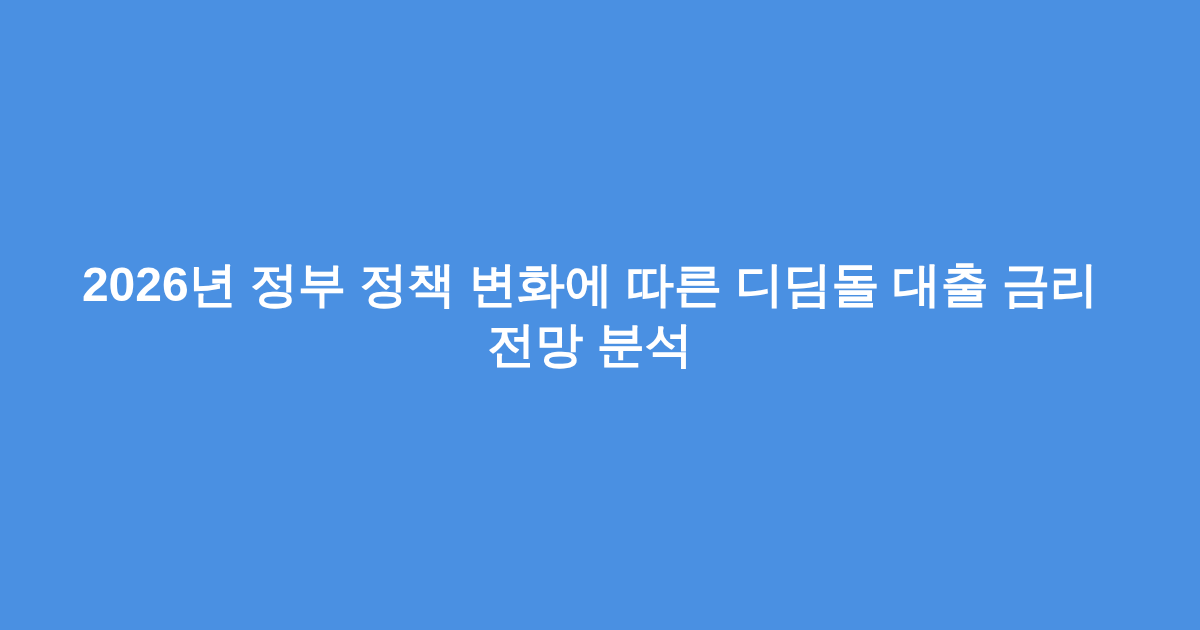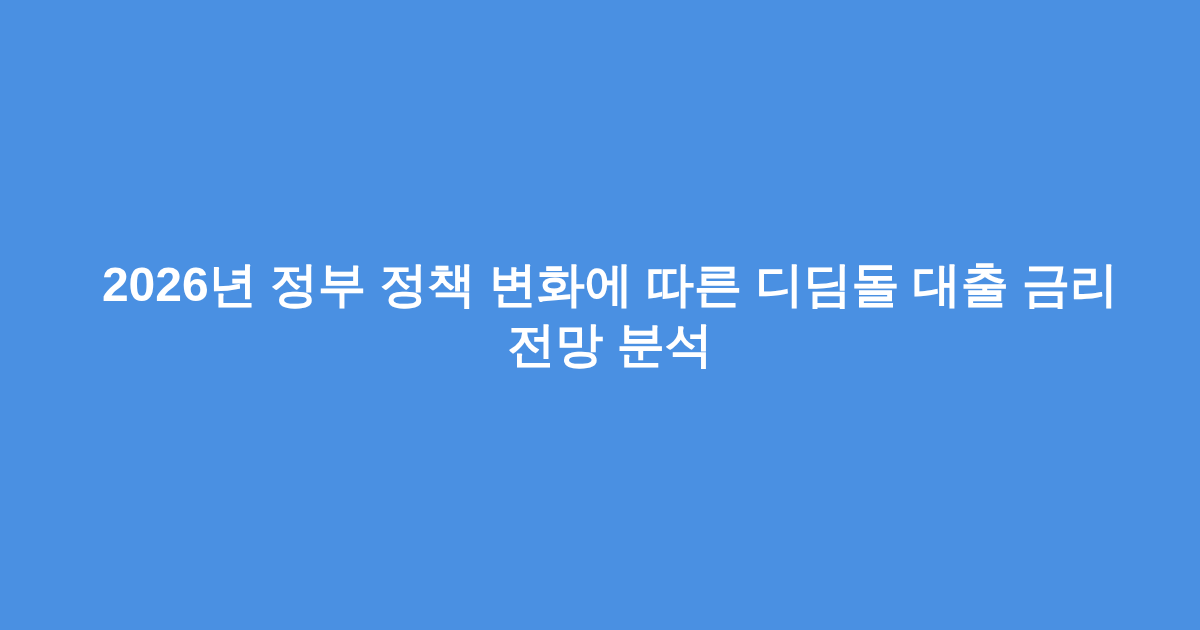--- a/index.html
+++ b/index.html
@@ -17,21 +17,21 @@
   }
 
   .card {
     position: relative;
     box-sizing: border-box;
     width: 1200px;
     height: 630px;
     background-color: #4A90E2;
     display: flex;
     align-items: center;
-    justify-content: flex-end;
+    justify-content: flex-start;
     padding: 0 80px;
   }
 
   .title-block {
     width: 100%;
     max-width: 1020px;
     text-align: center;
   }
 
   .card-title {

